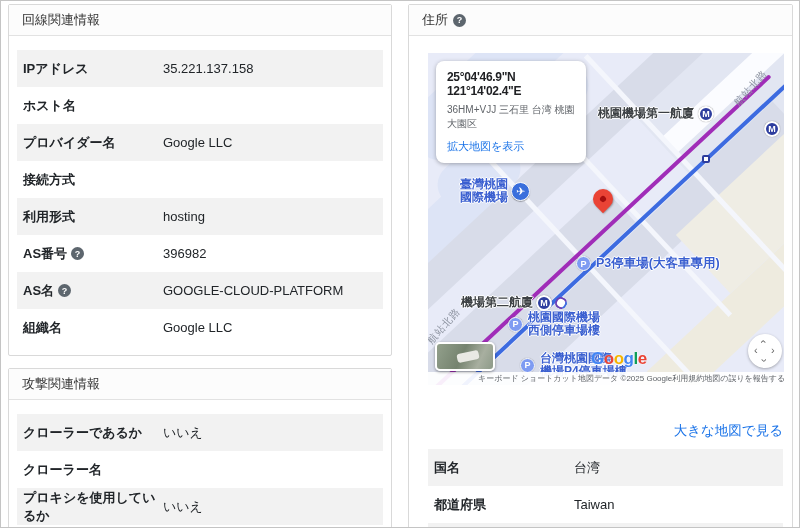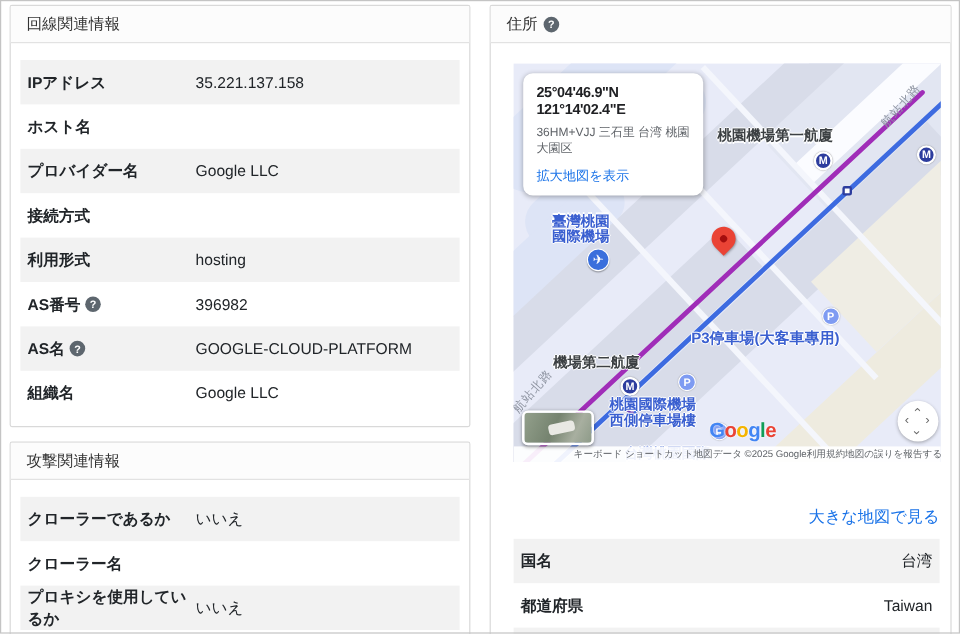--- a/index.html
+++ b/index.html
@@ -50,21 +50,21 @@
     border:1.5px solid #fff; color:#fff; font-size:9px; font-weight:bold;
     align-items:center; justify-content:center; box-shadow:0 0 1px rgba(0,0,0,.4); flex:none; }
   .plane-pin { display:inline-flex; width:19px; height:19px; border-radius:50%; background:#3a6fdc;
     border:1.5px solid #fff; color:#fff; font-size:11px; align-items:center; justify-content:center;
     box-shadow:0 1px 1px rgba(0,0,0,.3); flex:none; }
   .swirl { display:inline-block; width:12px; height:12px; border-radius:50%; background:#fff;
     border:2px solid #6a3fb5; border-right-color:#3d6be0; transform:rotate(30deg); flex:none; }
   .station-sq { position:absolute; width:8px; height:8px; background:#fff; border:2px solid #2d3d9e;
     border-radius:2px; z-index:4; }
 
-  .map-row { position:absolute; display:flex; align-items:flex-end; gap:4px; z-index:5; white-space:nowrap;flex-direction:column; }
+  .map-row { position:absolute; display:flex; align-items:center; gap:4px; z-index:5; white-space:nowrap; }
 
   #pin { position:absolute; left:165px; top:136px; width:20px; height:20px; background:#ea4335;
     border-radius:50% 50% 50% 0; transform:rotate(-45deg); z-index:6; box-shadow:0 1px 2px rgba(0,0,0,.35); }
   #pin::after { content:""; position:absolute; left:7px; top:7px; width:6px; height:6px;
     border-radius:50%; background:#a50e0e; }
 
   #info-window { position:absolute; left:8px; top:8px; width:150px; z-index:8; background:#fff;
     border-radius:8px; box-shadow:0 1px 4px rgba(0,0,0,.3); padding:9px 11px; }
   #info-window .coords { font-size:12px; font-weight:bold; color:#202124; letter-spacing:-.3px; }
   #info-window .plus { font-size:10px; color:#5f6368; margin-top:5px; }
@@ -89,21 +89,21 @@
     font-size:8px; color:#5f6368; white-space:nowrap; }
   #map-footer span:first-child { margin-left:50px; }
   #map-footer .report { color:#5f6368; }
 
   #google-logo { position:absolute; left:163px; top:296px; z-index:6; font-size:17px;
     font-weight:bold; letter-spacing:-.5px; text-shadow:0 0 2px #fff; }
   .g-blue { color:#4285F4; } .g-red { color:#EA4335; } .g-yellow { color:#F4B400; } .g-green { color:#0F9D58; }
 
   #large-link { margin:6px 9px 0 0; text-align:right; font-size:13.5px; color:#1a73e8; cursor:pointer; }
   #addr-rows { margin:9px 9px 0 19px; }
-  #addr-rows .info-row { margin:0;text-align:right; }
+  #addr-rows .info-row { margin:0; }
 </style>
 </head>
 <body>
 
 <div id="frame"></div>
 
 <div class="card" id="card-line">
   <div class="card-header">
     <span>回線関連情報</span>
   </div>

